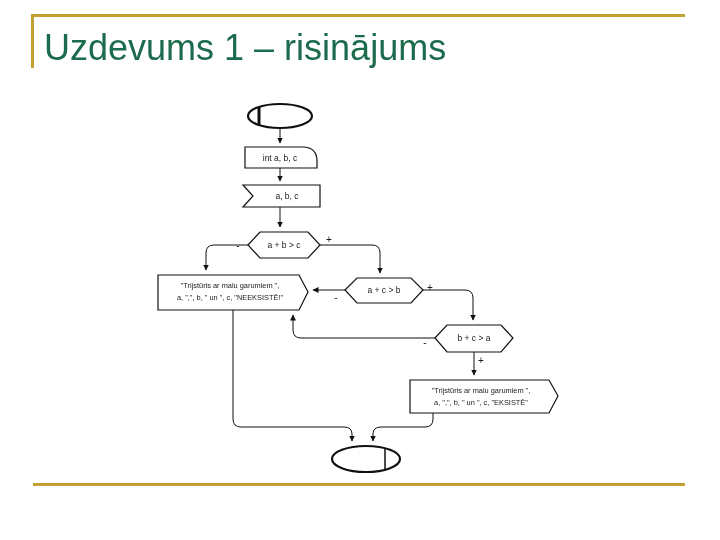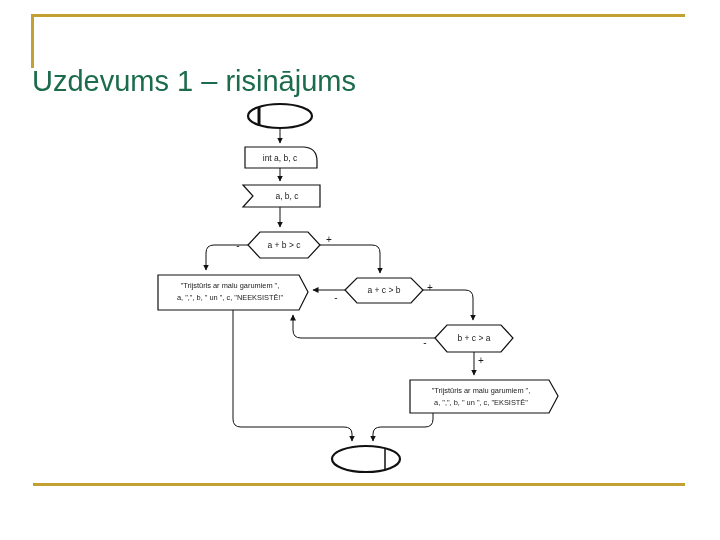--- a/index.html
+++ b/index.html
@@ -5,24 +5,23 @@
   html,body{margin:0;padding:0;}
   body{
     width:720px;height:540px;background:#ffffff;overflow:hidden;
     font-family:"Liberation Sans", sans-serif;position:relative;
   }
   .slide{position:relative;width:720px;height:540px;background:#fff;}
   .accent-top{position:absolute;left:31px;top:14px;width:654px;height:3px;background:#C2A032;}
   .accent-left{position:absolute;left:31px;top:14px;width:3px;height:54px;background:#C2A032;}
   .accent-bottom{position:absolute;left:33px;top:483px;width:652px;height:3px;background:#C2A032;}
   .title{
-    position:absolute;left:32px;top:27px;
-    font-size:29px;font-weight:400;color:#1C6B4C;letter-spacing:0px;
+    position:absolute;left:44px;top:27px;
+    font-size:36px;font-weight:400;color:#1C6B4C;letter-spacing:0px;
     white-space:nowrap;
-    margin-top:38px;
   }
   svg.flow{position:absolute;left:0;top:0;width:720px;height:540px;}
   svg .shape{fill:#ffffff;stroke:#111111;stroke-width:1.2;}
   svg .thick{stroke-width:2.2;}
   svg .conn{fill:none;stroke:#111111;stroke-width:1;}
   svg text{fill:#1a1a1a;font-family:"Liberation Sans", sans-serif;}
   svg .boxtxt{font-size:8.5px;}
   svg .outtxt{font-size:7.4px;}
   svg .pm{font-size:10px;}
 </style>

